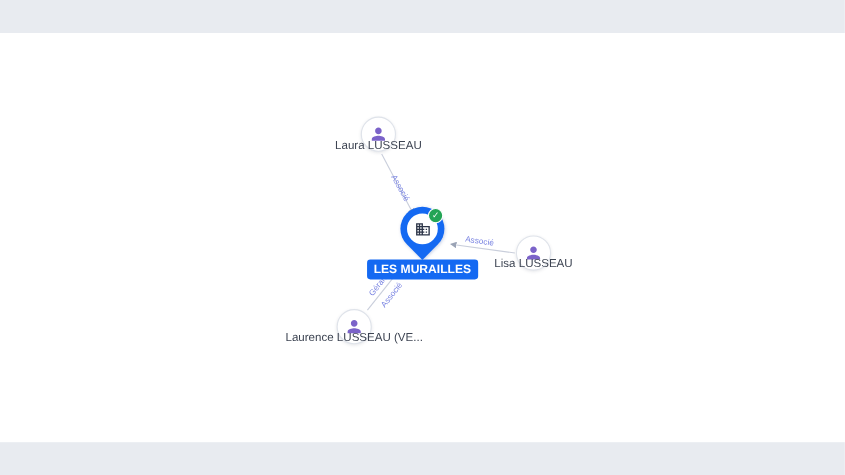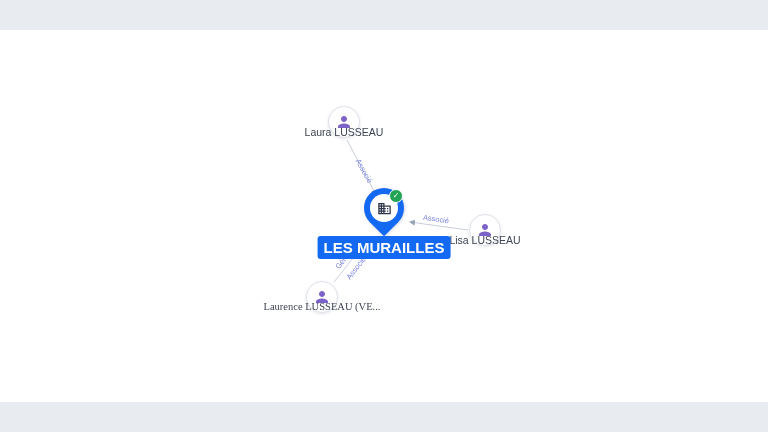--- a/index.html
+++ b/index.html
@@ -55,21 +55,21 @@
   .badge {
     position: absolute; left: 25px; top: 1px; width: 12px; height: 12px;
     border-radius: 50%; background: #23a455; border: 1.5px solid #ffffff;
     color: #ffffff; font-size: 8px; line-height: 12px; text-align: center;
     box-sizing: content-box;
   }
   .c-label {
     position: absolute; left: 20px; top: 48px;
     transform: translateX(-50%);
     background: #1469f2; color: #ffffff;
-    font-size: 15px; font-weight: bold;
+    font-size: 11px; font-weight: bold;
     padding: 3px 6px; border-radius: 3px;
     white-space: nowrap;
   }
 </style>
 </head>
 <body>
 
 <div class="strip top"></div>
 <div class="strip bottom"></div>
 
@@ -103,21 +103,21 @@
 
 <div class="person-node" style="left:469px; top:214px;">
   <div class="p-circle">
     <svg width="18" height="18" viewBox="0 0 24 24">
       <path fill="#7b63c9" d="M12 12c2.21 0 4-1.79 4-4s-1.79-4-4-4-4 1.79-4 4 1.79 4 4 4zm0 2c-2.67 0-8 1.34-8 4v2h16v-2c0-2.66-5.33-4-8-4z"></path>
     </svg>
   </div>
   <div class="p-name">Lisa LUSSEAU</div>
 </div>
 
-<div class="person-node" style="left:306px; top:281px;font-family:Liberation Serif, serif;">
+<div class="person-node" style="left:306px; top:281px;">
   <div class="p-circle">
     <svg width="18" height="18" viewBox="0 0 24 24">
       <path fill="#7b63c9" d="M12 12c2.21 0 4-1.79 4-4s-1.79-4-4-4-4 1.79-4 4 1.79 4 4 4zm0 2c-2.67 0-8 1.34-8 4v2h16v-2c0-2.66-5.33-4-8-4z"></path>
     </svg>
   </div>
   <div class="p-name">Laurence LUSSEAU (VE...</div>
 </div>
 
 <div class="company-node">
   <div class="pin"></div>

